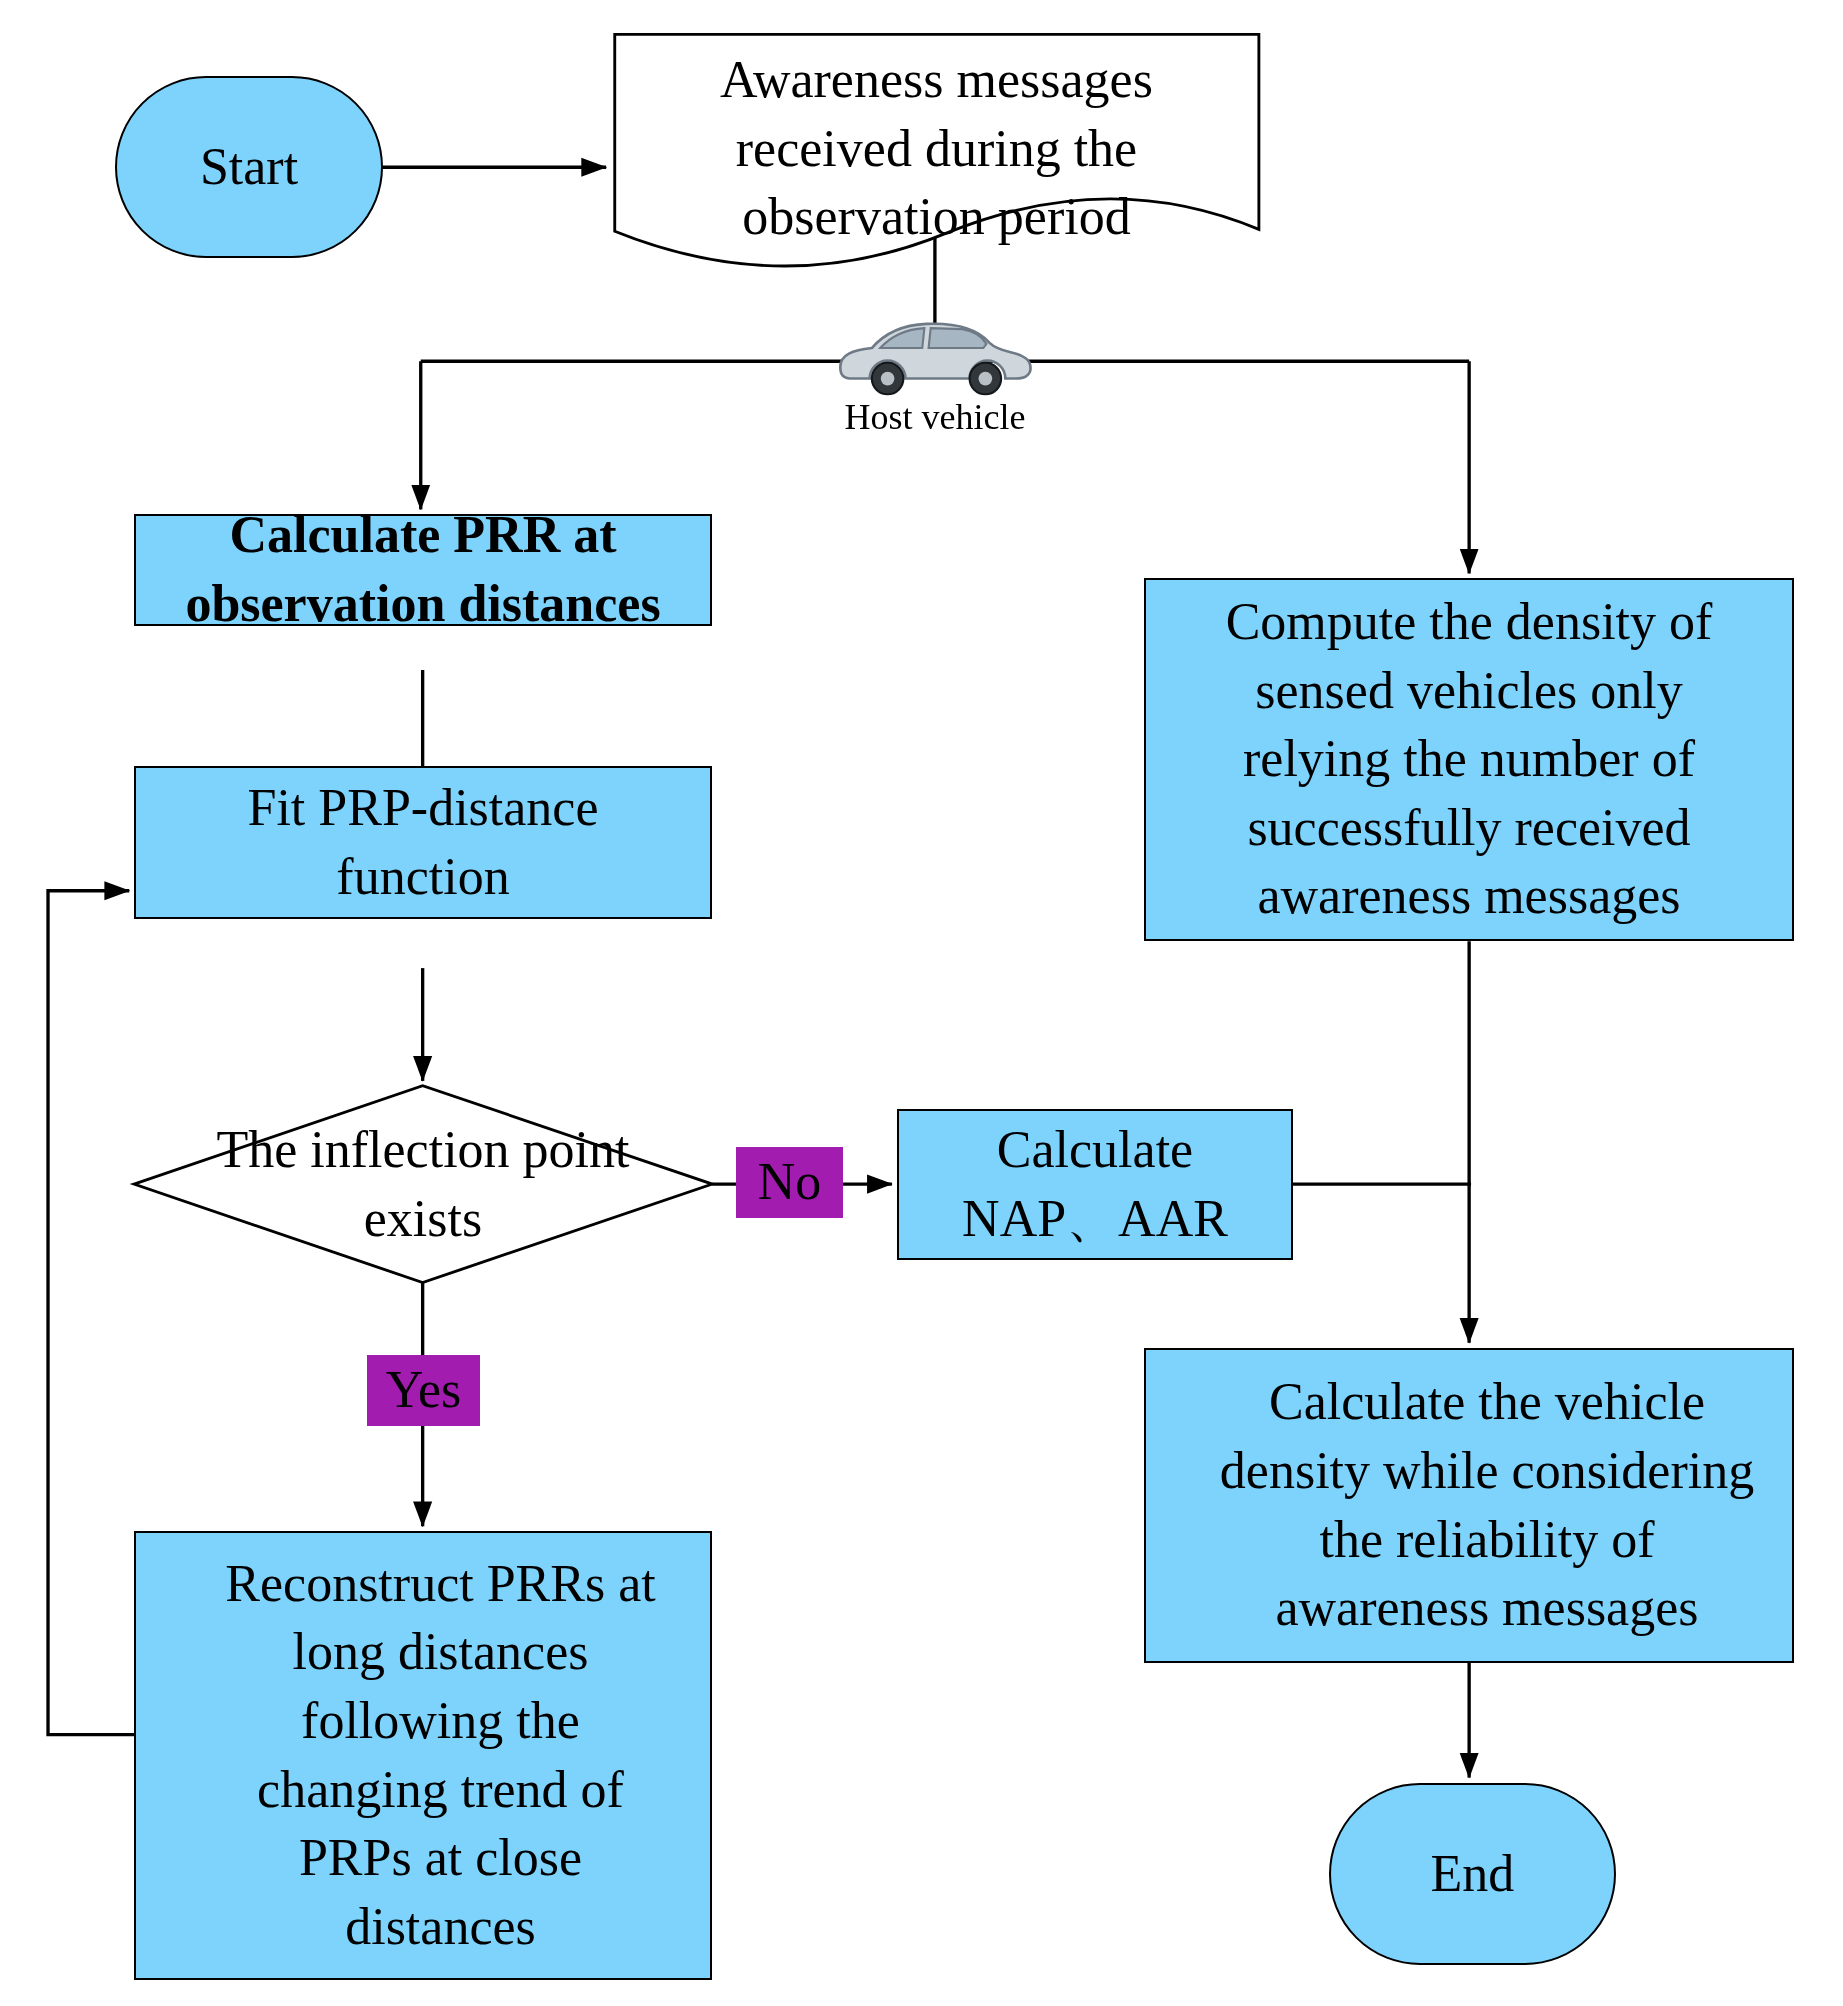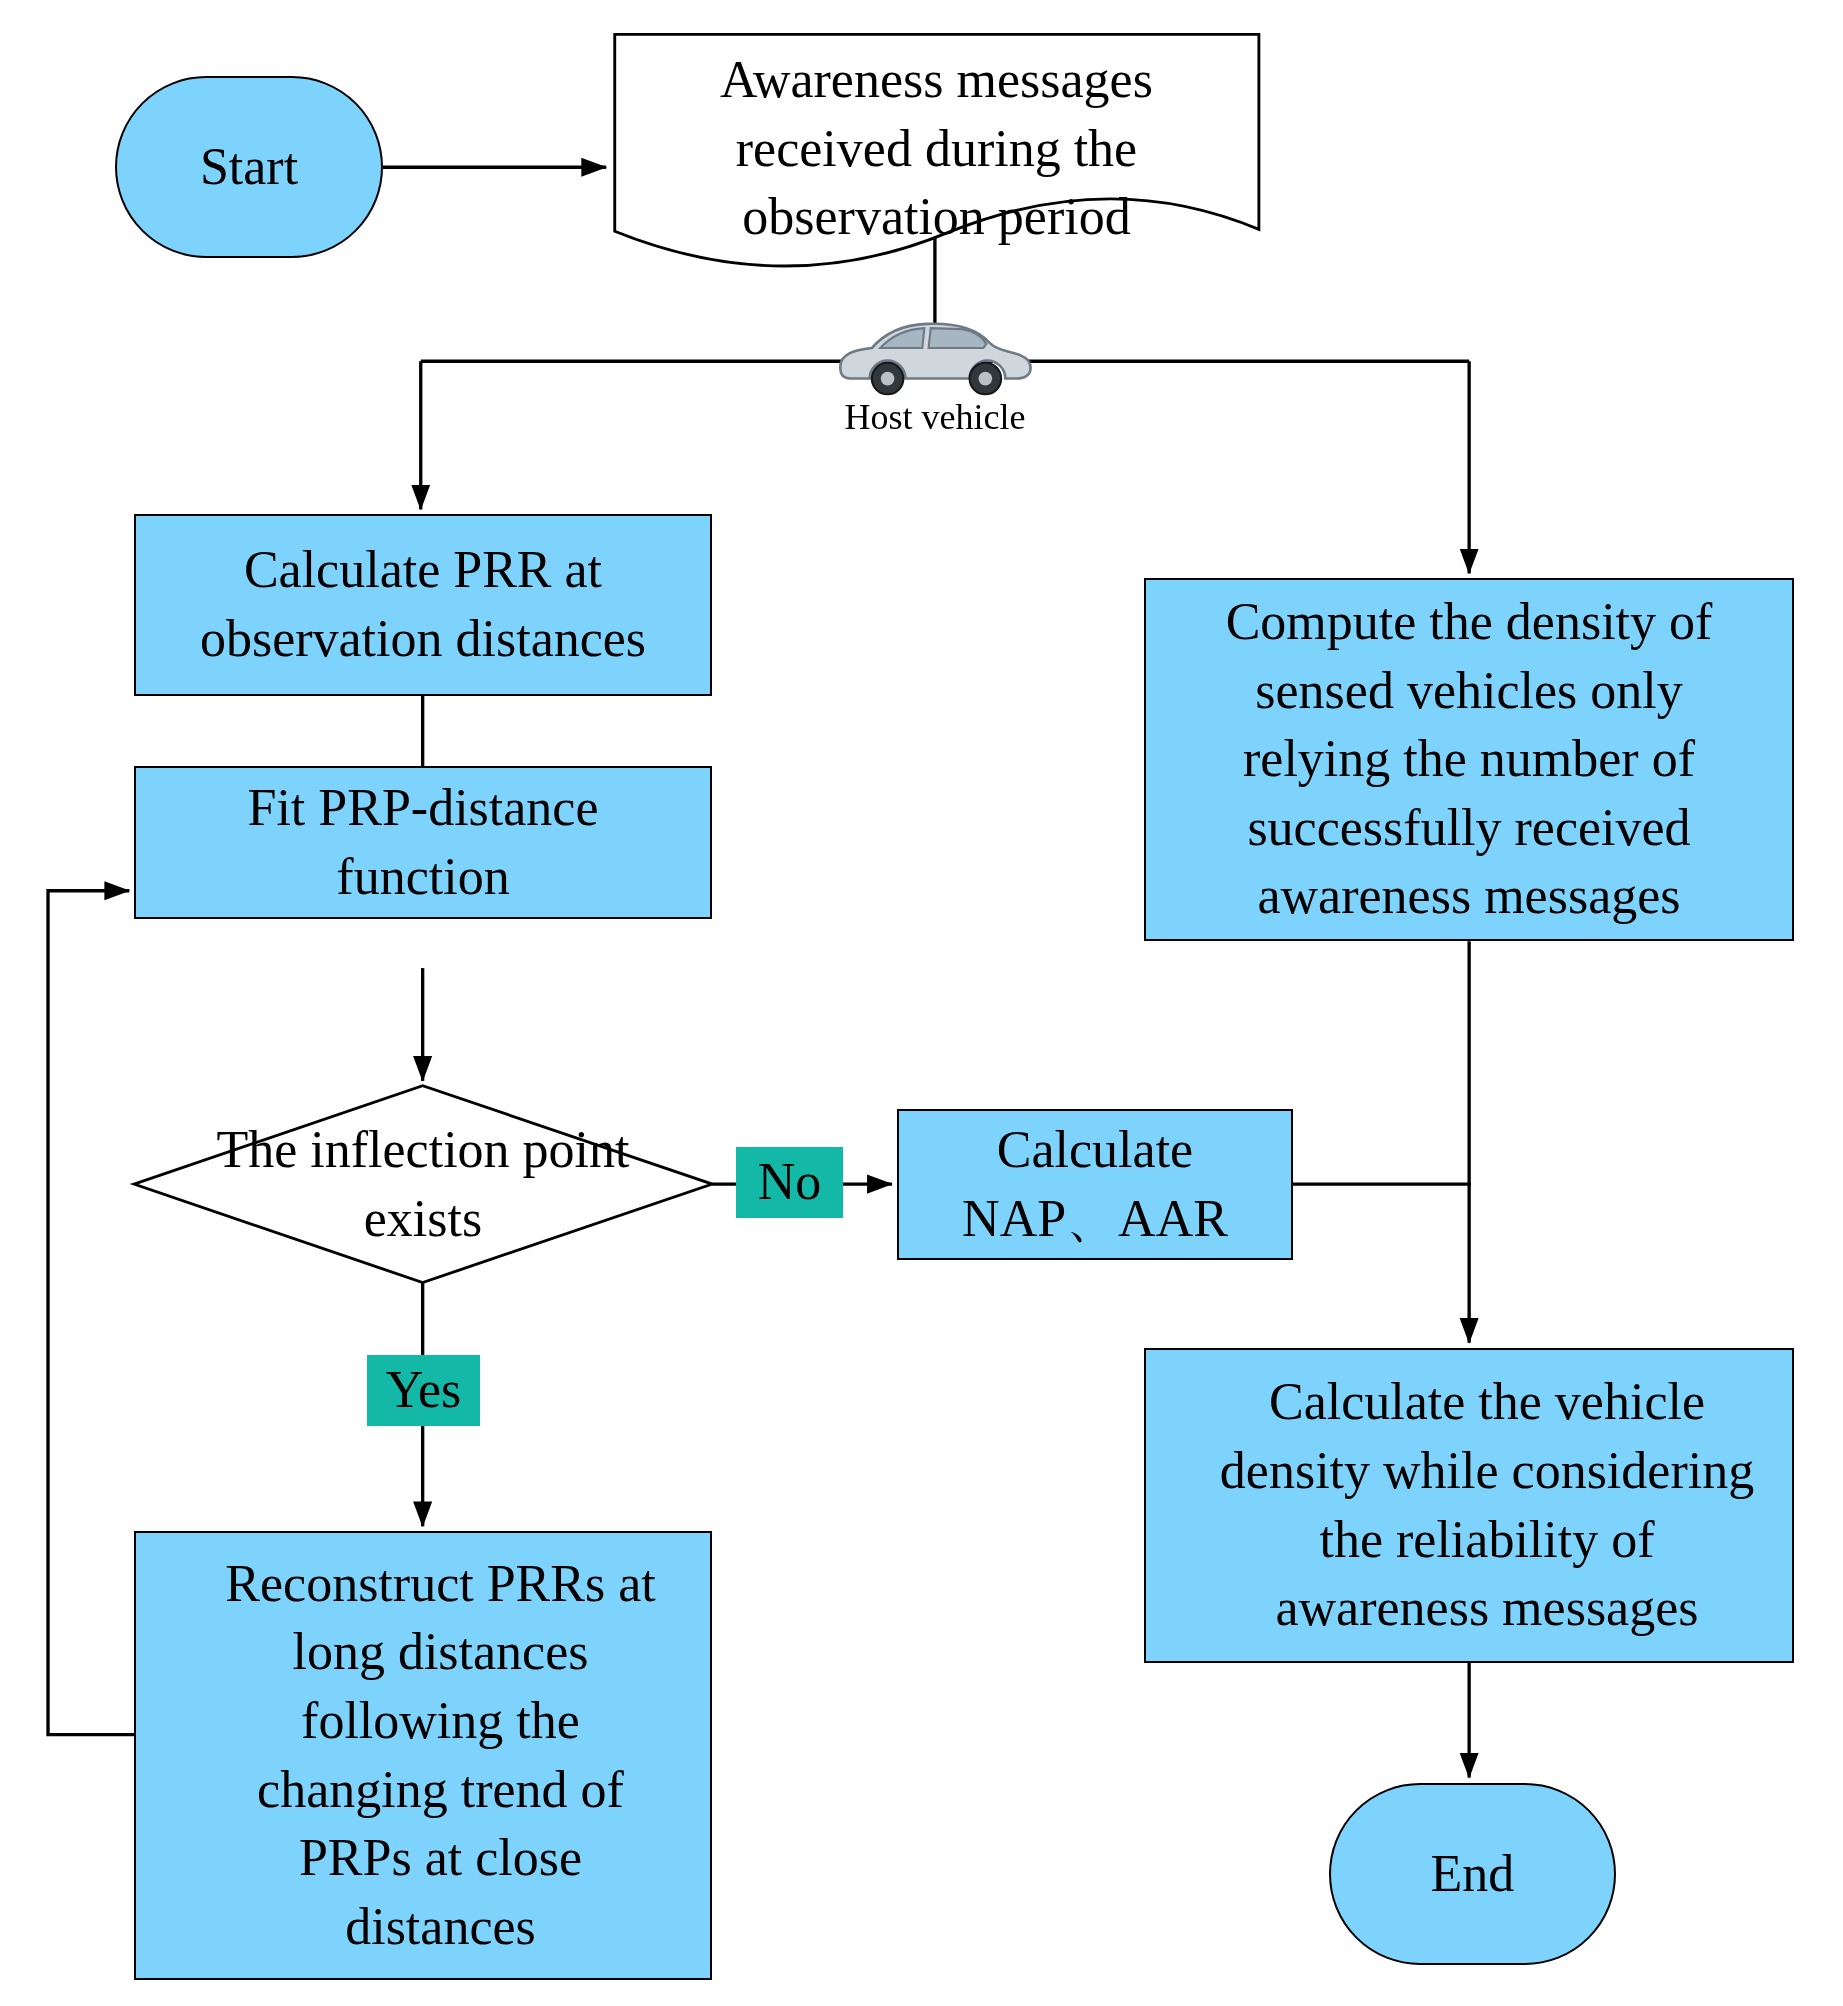--- a/index.html
+++ b/index.html
@@ -31,24 +31,24 @@
     position: absolute;
     box-sizing: border-box;
     display: flex;
     align-items: center;
     justify-content: center;
     text-align: center;
     font-size: 52px;
     line-height: 1.32;
     white-space: pre-line;
   }
-  .edge-label { background: #14b8a6; padding: 0 5.7px; }
+  .edge-label { background: #a21caf; padding: 0 5.7px; }
 
   #node-start       { left: 115px;  top: 76px;   width: 268px; height: 182px; border-radius: 91px; }
-  #node-calc-prr    { left: 134px;  top: 514px;  width: 578px; height: 182px; }
+  #node-calc-prr    { left: 134px;  top: 514px;  width: 578px; height: 112px; font-weight: bold; }
   #node-fit         { left: 134px;  top: 766px;  width: 578px; height: 153px; }
   #node-nap         { left: 897px;  top: 1109px; width: 396px; height: 151px; }
   #node-compute     { left: 1144px; top: 578px;  width: 650px; height: 363px; }
   #node-calcveh     { left: 1144px; top: 1348px; width: 650px; height: 315px; padding-left: 36px; }
   #node-reconstruct { left: 134px;  top: 1531px; width: 578px; height: 449px; padding-left: 35px; }
   #node-end         { left: 1329px; top: 1783px; width: 287px; height: 182px; border-radius: 91px; }
 
   #label-doc     { left: 621px; top: 46px;   width: 631px; height: 206px; }
   #label-diamond { left: 136px; top: 1113px; width: 574px; height: 143px; }
   #label-host    { left: 744px; top: 384px;  width: 382px; height: 67px; font-size: 36px; }

